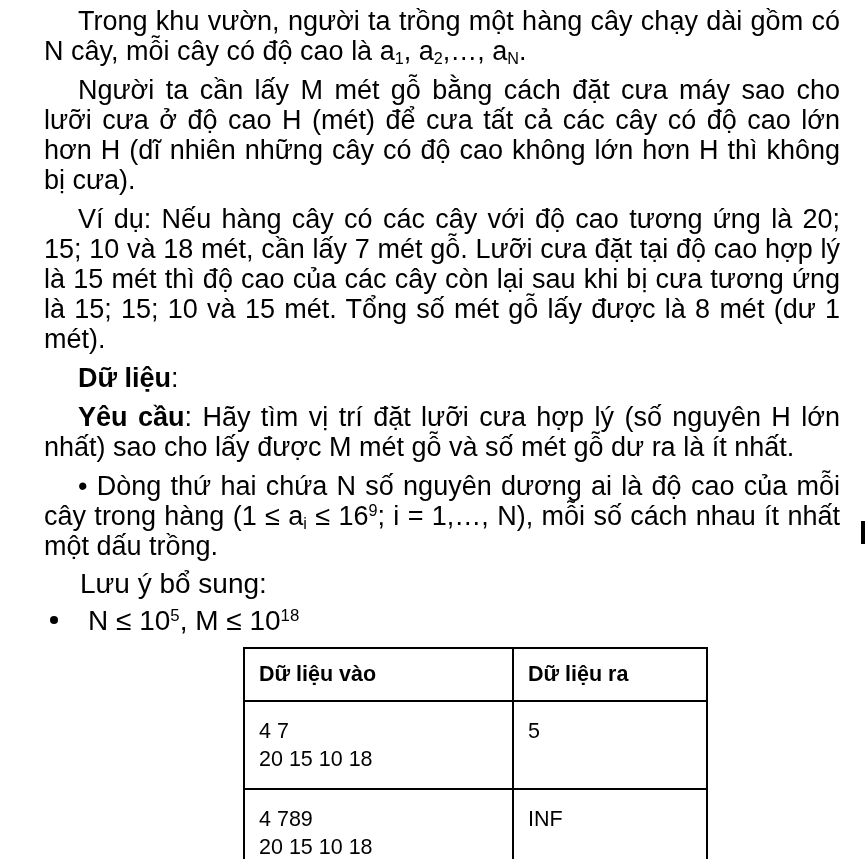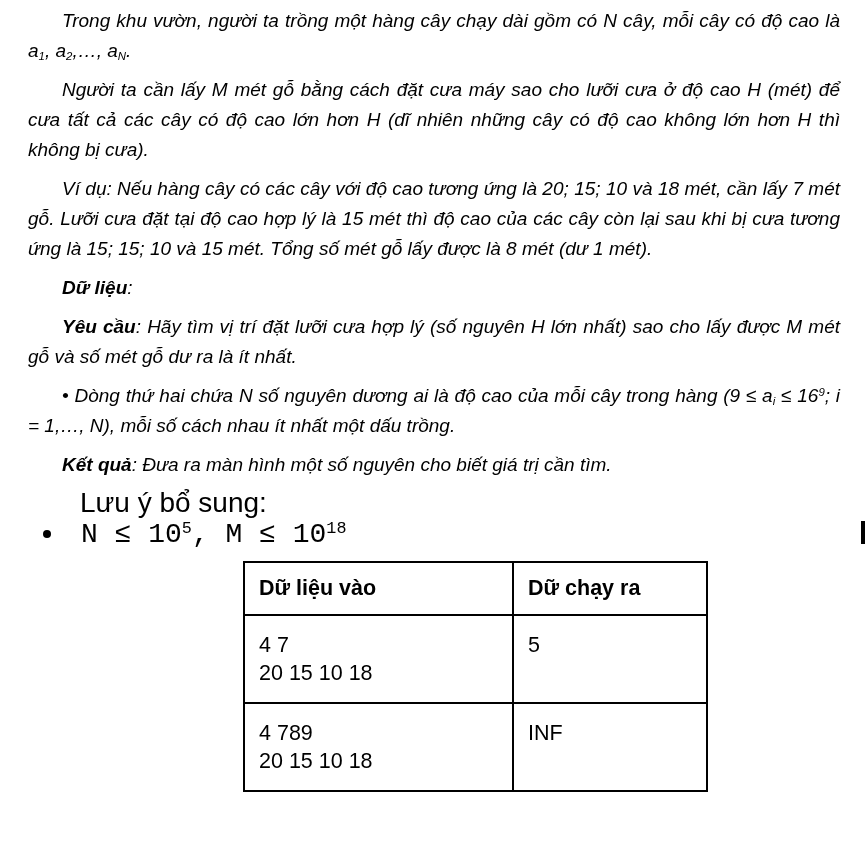--- a/index.html
+++ b/index.html
@@ -13,26 +13,25 @@
     width: 867px;
     height: 859px;
     position: relative;
     overflow: hidden;
   }
   .doc {
     padding: 6px 27px 0 28px;
   }
   
   .p {
-    font-style: italic;
-    font-size: 19px;
+    font-size: 27px;
     line-height: 30px;
     text-align: justify;
     text-indent: 34px;
-    margin: 0 0 9px 0;
+    margin: 0 0 9px 16px;
   }
   .p .b { font-weight: bold; }
   sub, sup {
     line-height: 0;
     font-size: 0.6em;
     position: relative;
     vertical-align: baseline;
     font-style: inherit;
   }
   sub { top: 0.24em; }
@@ -42,23 +41,22 @@
   .notes {
     font-style: normal;
     font-size: 28px;
   }
   .notes-title {
     margin: 2px 0 3px 52px;
     line-height: 28px;
   }
   .notes-list {
     list-style: none;
-    margin: 1px;
+    margin: 8px;
     padding: 0;
-    font-family: Liberation Mono, monospace;
   }
   .note {
     display: flex;
     align-items: flex-start;
     margin: 0 0 2px 14px;
     line-height: 29px;
   }
   .note .bullet-box {
     flex: none;
     width: 38px;
@@ -122,41 +120,40 @@
 
   <p class="p"><span>Người ta cần lấy M mét gỗ bằng cách đặt cưa máy sao cho lưỡi cưa ở độ cao H (mét) để cưa tất cả các cây có độ cao lớn hơn H (dĩ nhiên những cây có độ cao không lớn hơn H thì không bị cưa).</span></p>
 
   <p class="p"><span>Ví dụ: Nếu hàng cây có các cây với độ cao tương ứng là 20; 15; 10 và 18 mét, cần lấy 7 mét gỗ. Lưỡi cưa đặt tại độ cao hợp lý là 15 mét thì độ cao của các cây còn lại sau khi bị cưa tương ứng là 15; 15; 10 và 15 mét. Tổng số mét gỗ lấy được là 8 mét (dư 1 mét).</span></p>
 
   <p class="p"><span class="b">Dữ liệu</span><span>:</span></p>
 
   <p class="p"><span class="b">Yêu cầu</span><span>: Hãy tìm vị trí đặt lưỡi cưa hợp lý (số nguyên H lớn nhất) sao cho lấy được M mét gỗ và số mét gỗ dư ra là ít nhất.</span></p>
 
 
-  <p class="p"><span>• Dòng thứ hai chứa N số nguyên dương ai là độ cao của mỗi cây trong hàng (9 ≤ a</span><sub>i</sub><span> ≤ 16</span><sup>9</sup><span>; i = 1,…, N), mỗi số cách nhau ít nhất một dấu trồng.</span></p>
+  <p class="p"><span>• Dòng thứ hai chứa N số nguyên dương ai là độ cao của mỗi cây trong hàng (1 ≤ a</span><sub>i</sub><span> ≤ 16</span><sup>9</sup><span>; i = 1,…, N), mỗi số cách nhau ít nhất một dấu trồng.</span></p>
 
-  <p class="p"><span class="b">Kết quả</span><span>: Đưa ra màn hình một số nguyên cho biết giá trị cần tìm.</span></p>
 
   <div class="notes">
     <div class="notes-title">Lưu ý bổ sung:</div>
     <ul class="notes-list">
       <li class="note">
         <span class="bullet-box">
             <i></i>
           </span>
         <span><span>N ≤ 10</span><sup>5</sup><span>, M ≤ 10</span><sup>18</sup></span>
       </li>
     </ul>
   </div>
 
   <table class="xtable">
     <thead>
       <tr>
         <th class="col-in">Dữ liệu vào</th>
-        <th class="col-out">Dữ chạy ra</th>
+        <th class="col-out">Dữ liệu ra</th>
       </tr>
     </thead>
     <tbody>
       <tr>
         <td>4 7
 20 15 10 18</td>
         <td>5</td>
       </tr>
       <tr>
         <td>4 789

